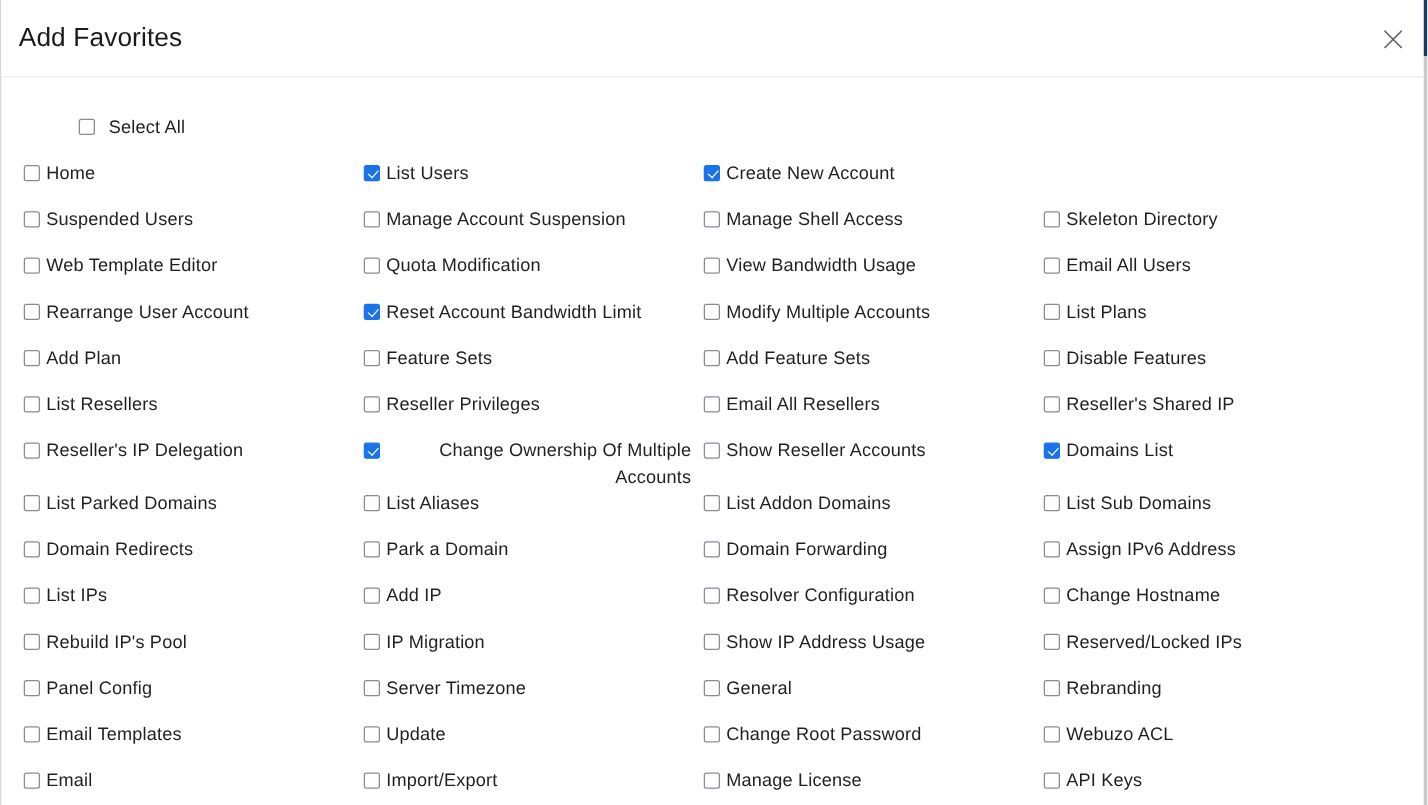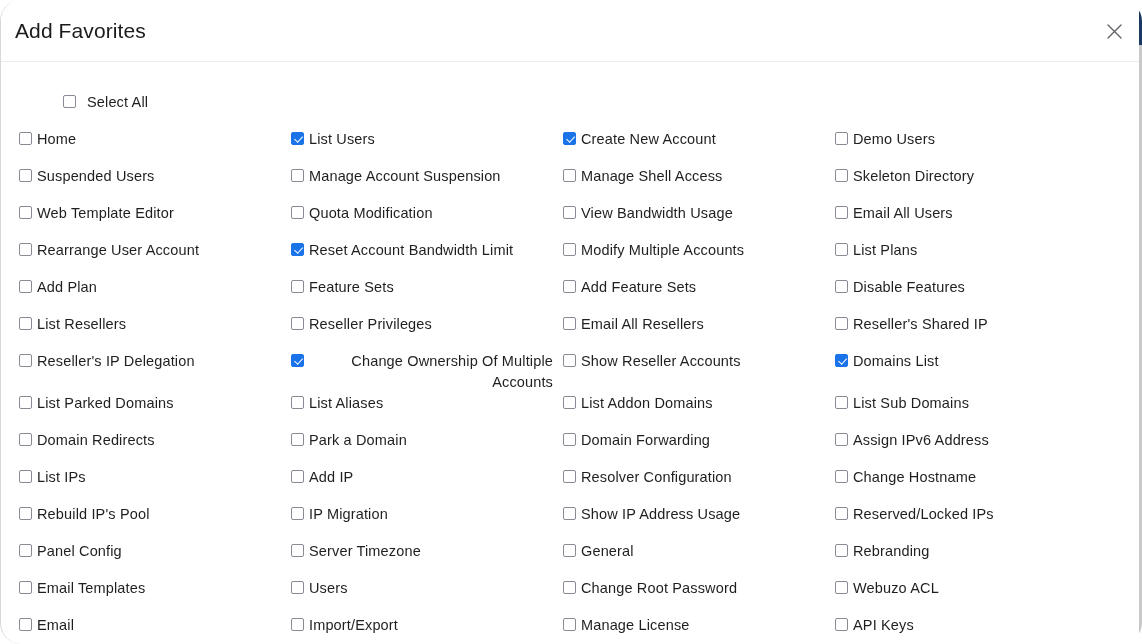--- a/index.html
+++ b/index.html
@@ -14,21 +14,20 @@
     font-family: "Liberation Sans", sans-serif;
   }
 
   #modal {
     position: relative;
     width: 1142px;
     height: 644px;
     background: #ffffff;
     overflow: hidden;
     border-left: 1px solid #d8d8d8;
-    border-radius: 21px;
   }
 
   
   #modal-header {
     position: relative;
     height: 62px;
     border-bottom: 1px solid #ececec;
     background: #ffffff;
   }
   #modal-title {
@@ -180,26 +179,20 @@
               <span class="cb-box"></span>
               <span class="cb-label">List Users</span>
             </label>
           </div>
           <div class="fav-cell">
             <label class="cb-item checked">
               <span class="cb-box"></span>
               <span class="cb-label">Create New Account</span>
             </label>
           </div>
-          <div class="fav-cell">
-            <label class="cb-item">
-              <span class="cb-box"></span>
-              <span class="cb-label">Demo Users</span>
-            </label>
-          </div>
         </div>
         <div class="fav-row">
           <div class="fav-cell">
             <label class="cb-item">
               <span class="cb-box"></span>
               <span class="cb-label">Suspended Users</span>
             </label>
           </div>
           <div class="fav-cell">
             <label class="cb-item">
@@ -483,21 +476,21 @@
         <div class="fav-row">
           <div class="fav-cell">
             <label class="cb-item">
               <span class="cb-box"></span>
               <span class="cb-label">Email Templates</span>
             </label>
           </div>
           <div class="fav-cell">
             <label class="cb-item">
               <span class="cb-box"></span>
-              <span class="cb-label">Users</span>
+              <span class="cb-label">Update</span>
             </label>
           </div>
           <div class="fav-cell">
             <label class="cb-item">
               <span class="cb-box"></span>
               <span class="cb-label">Change Root Password</span>
             </label>
           </div>
           <div class="fav-cell">
             <label class="cb-item">

